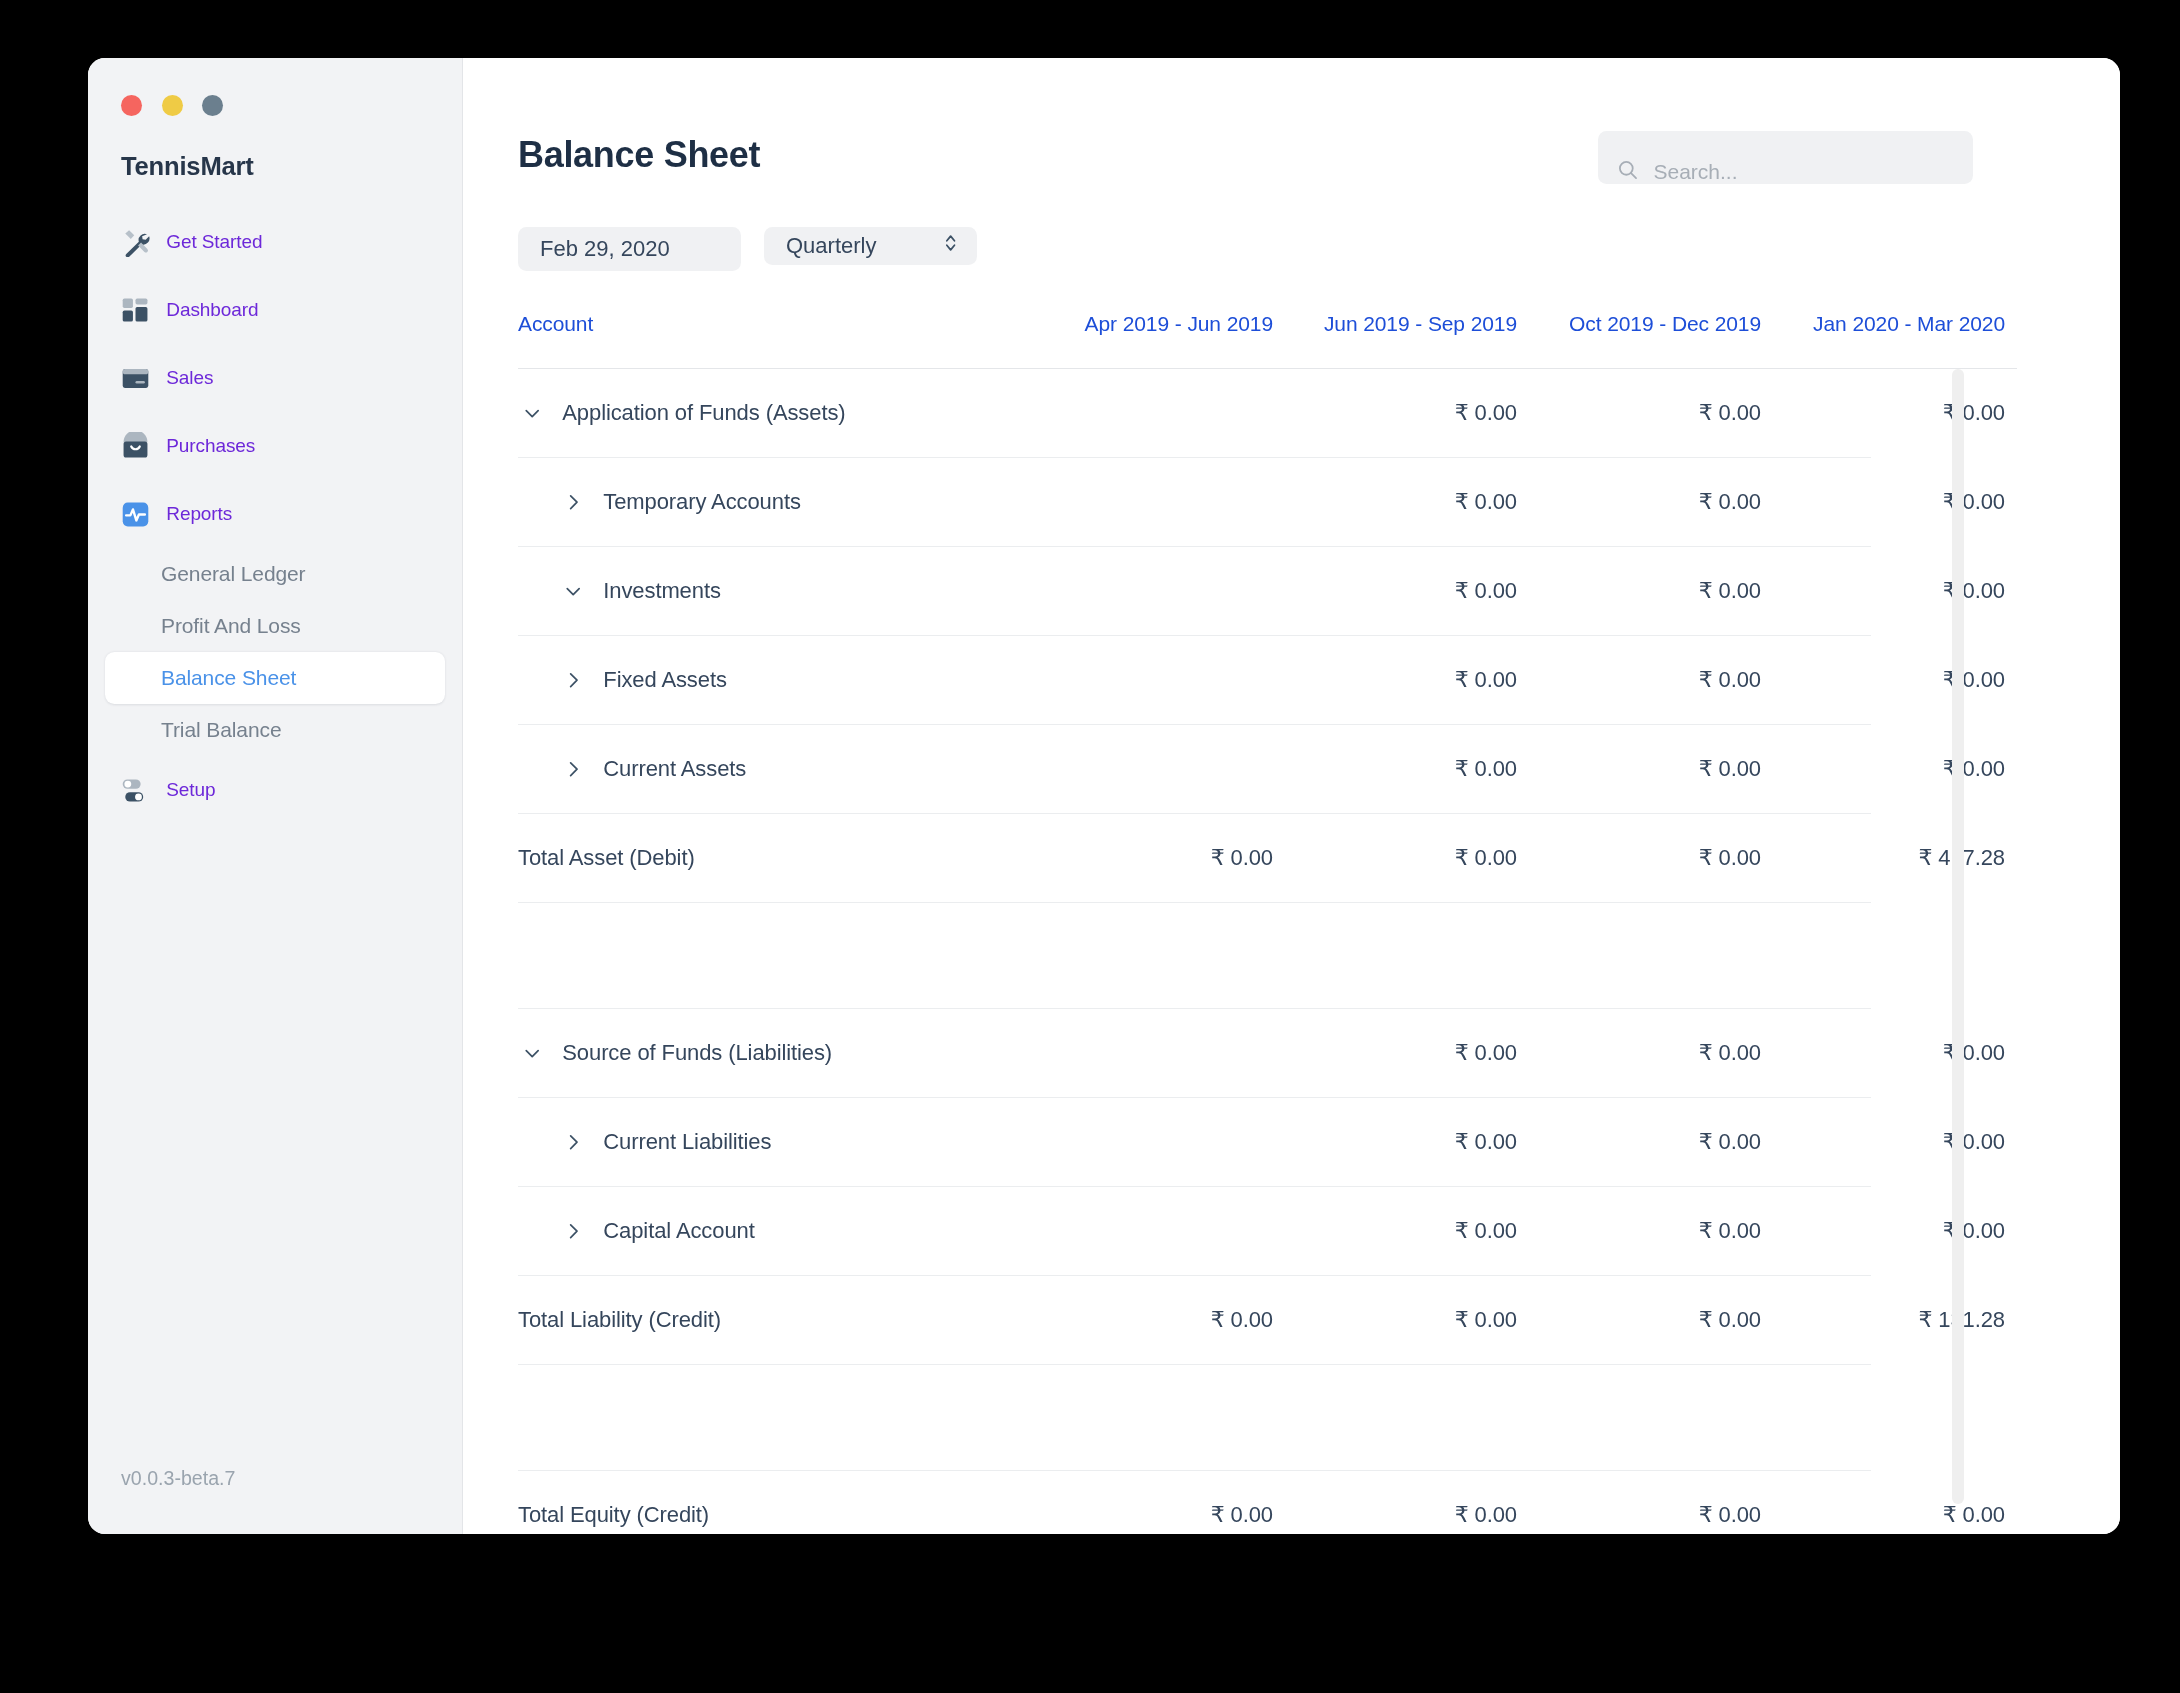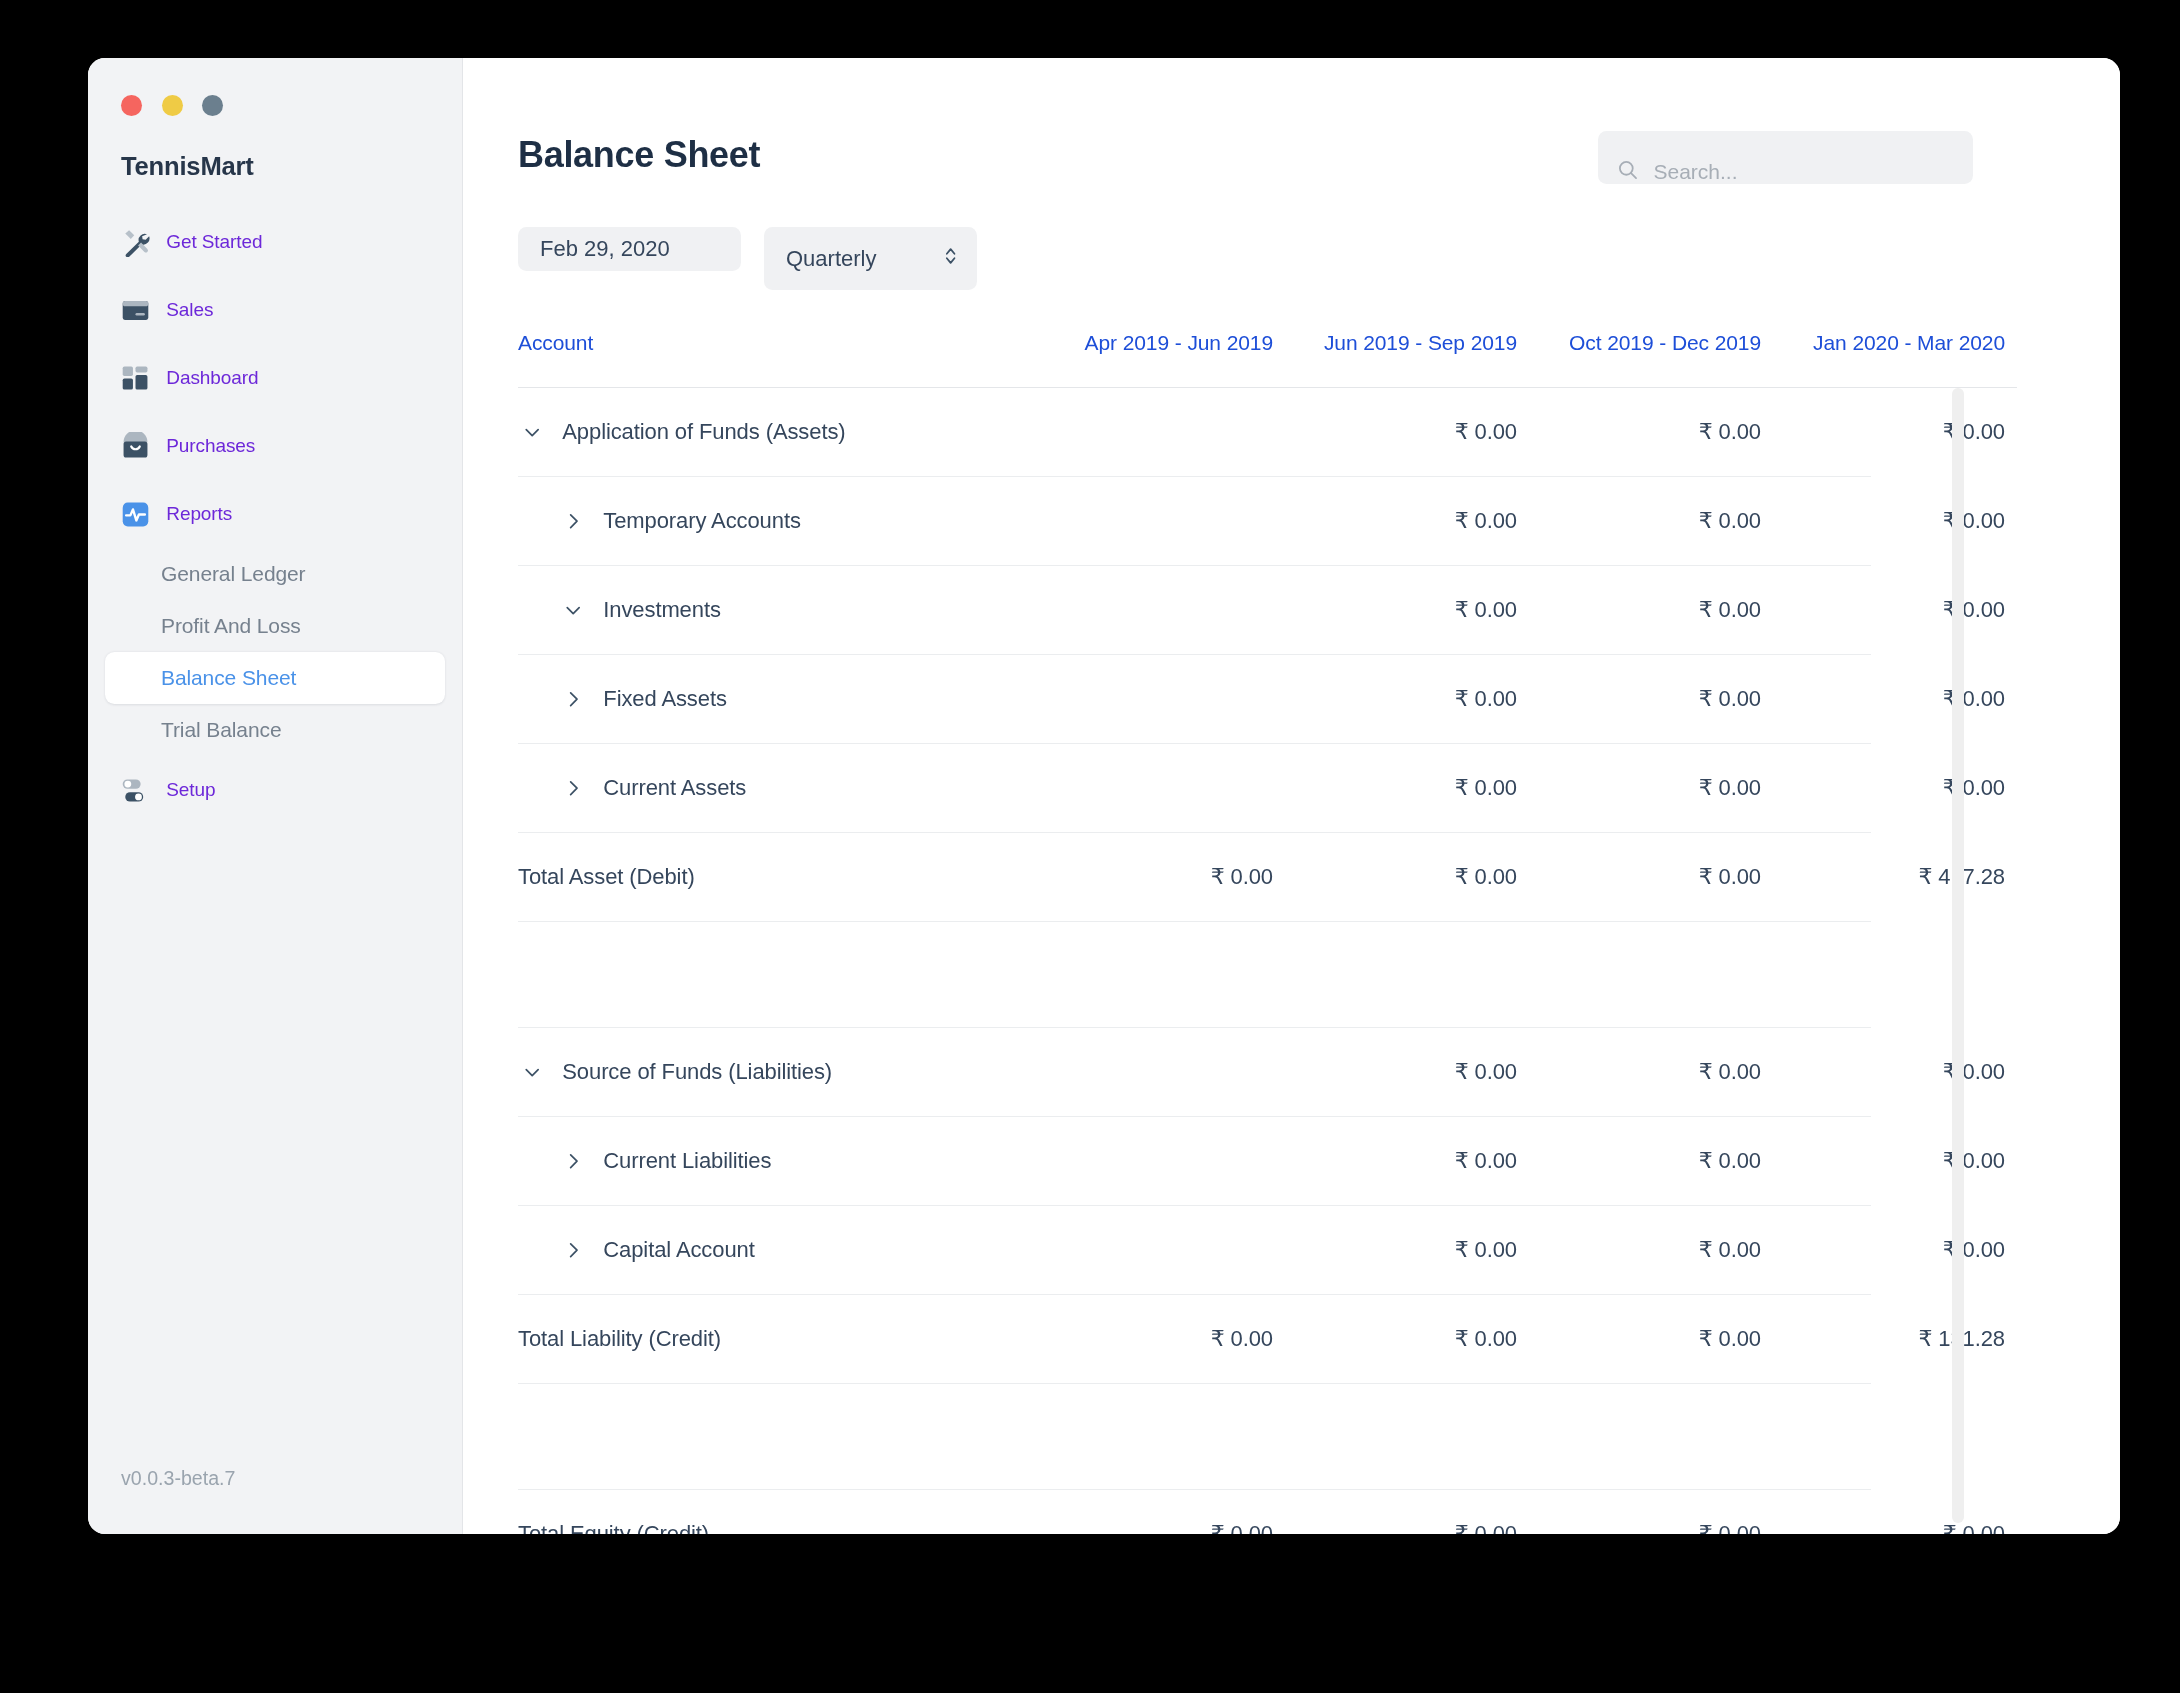--- a/index.html
+++ b/index.html
@@ -162,21 +162,21 @@
     background: #f0f1f3;
     border-radius: 8.5px;
     display: flex;
     align-items: center;
     padding: 0 22px;
     font-size: 22px;
     color: #35465c;
     cursor: pointer;
   }
   .pill-select {
-    height: 63px;
+    height: 38px;
     min-width: 213px;
     background: #f0f1f3;
     border-radius: 8.5px;
     display: flex;
     align-items: center;
     justify-content: space-between;
     padding: 0 19px 0 22px;
     font-size: 22px;
     color: #35465c;
     cursor: pointer;
@@ -281,38 +281,38 @@
               <path d="M30.5 7.2 a7.3 7.3 0 0 0-9.6 8.8 L6.2 30.4 a2.4 2.4 0 0 0 3.4 3.4 L24.2 19.2 a7.3 7.3 0 0 0 8.8-9.6 l-4.1 4.1 -3.6-0.5 -0.5-3.6 Z" fill="#3c5165"></path>
               <path d="M20 20.5 L27.5 28 a2.4 2.4 0 0 0 3.4-3.4 L23.5 17 Z" fill="#b7c0c9"></path>
             </svg>
           </span>
           <span class="label">Get Started</span>
         </div>
 
         <div class="nav-item">
           <span class="nav-icon">
             <svg viewBox="0 0 34 34" width="29" height="29">
-              <rect x="2" y="6" width="30" height="22" rx="3" fill="#3c5165"></rect>
-              <rect x="2" y="6" width="30" height="6" rx="3" fill="#acb6c0"></rect>
-              <rect x="17" y="20" width="11" height="3" rx="1.5" fill="#acb6c0"></rect>
-            </svg>
-          </span>
-          <span class="label">Sales</span>
-        </div>
-
-        <div class="nav-item">
-          <span class="nav-icon">
-            <svg viewBox="0 0 34 34" width="29" height="29">
               <rect x="2" y="3" width="12" height="11" rx="2" fill="#acb6c0"></rect>
               <rect x="17" y="3" width="14" height="7" rx="2" fill="#acb6c0"></rect>
               <rect x="2" y="17" width="12" height="13" rx="2" fill="#3c5165"></rect>
               <rect x="17" y="13" width="14" height="17" rx="2" fill="#3c5165"></rect>
             </svg>
           </span>
           <span class="label">Dashboard</span>
+        </div>
+
+        <div class="nav-item">
+          <span class="nav-icon">
+            <svg viewBox="0 0 34 34" width="29" height="29">
+              <rect x="2" y="6" width="30" height="22" rx="3" fill="#3c5165"></rect>
+              <rect x="2" y="6" width="30" height="6" rx="3" fill="#acb6c0"></rect>
+              <rect x="17" y="20" width="11" height="3" rx="1.5" fill="#acb6c0"></rect>
+            </svg>
+          </span>
+          <span class="label">Sales</span>
         </div>
 
         <div class="nav-item">
           <span class="nav-icon">
             <svg viewBox="0 0 34 34" width="29" height="29">
               <path d="M3 12 a10 10 0 0 1 28 0 Z" fill="#acb6c0"></path>
               <rect x="3" y="11" width="28" height="19" rx="3" fill="#3c5165"></rect>
               <path d="M12 17 a5.5 5.5 0 0 0 10 0" stroke="#ffffff" stroke-width="2.6" fill="none" stroke-linecap="round"></path>
             </svg>
           </span>

